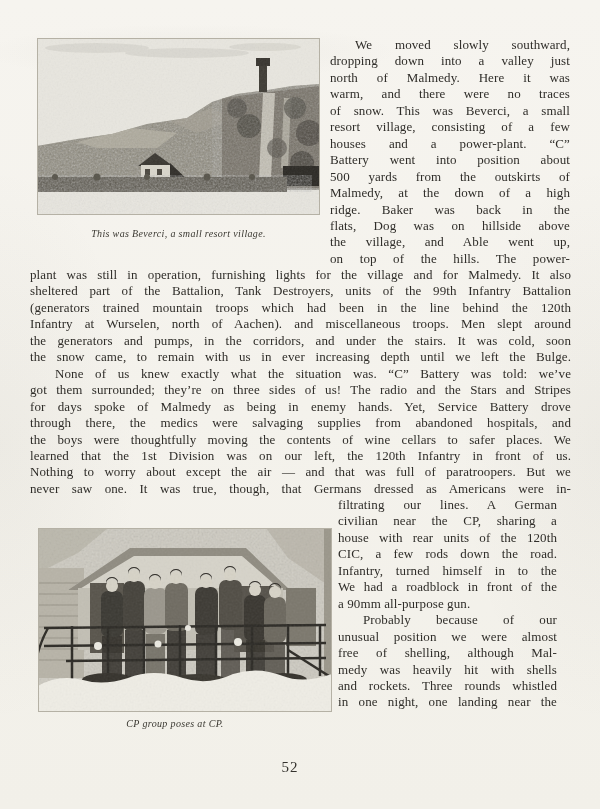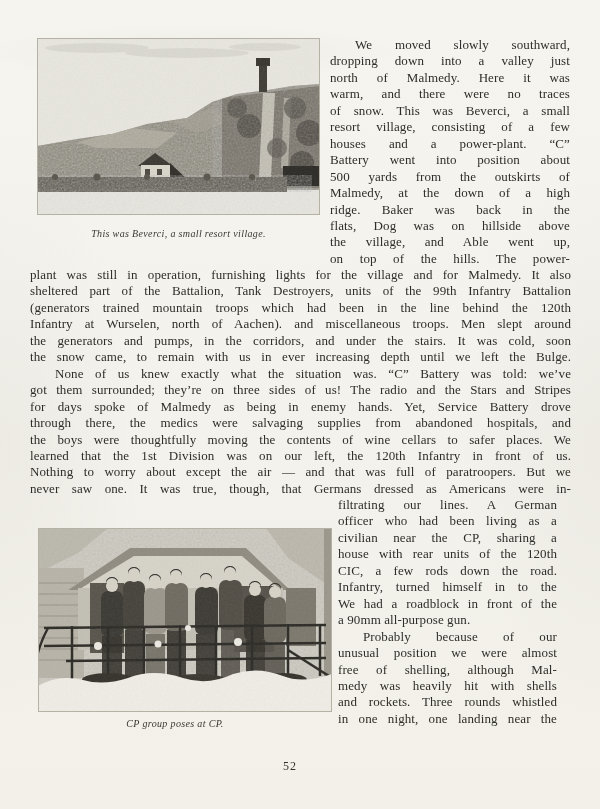--- a/index.html
+++ b/index.html
@@ -26,21 +26,21 @@
   .caption{
     position:absolute;text-align:center;
     font-style:italic;font-size:10px;letter-spacing:.35px;color:#3a3831;
   }
   #cap1{left:37px;top:228px;width:283px;}
   #cap2{left:28px;top:718px;width:294px;}
   #photo1{position:absolute;left:37px;top:38px;}
   #photo2{position:absolute;left:38px;top:528px;}
   #pagenum{
     position:absolute;left:20px;top:759px;width:540px;
-    text-align:center;font-size:12px;letter-spacing:1px;color:#34322d;
+    text-align:center;font-size:15px;letter-spacing:1px;color:#34322d;
   }
 </style>
 </head>
 <body>
 
 <div id="page">
 
   <svg id="photo1" width="283" height="177" viewBox="0 0 283 177" aria-hidden="true">
     <defs>
       <filter id="g1">
@@ -239,21 +239,20 @@
     </g>
     <rect width="294" height="184" filter="url(#g2)" opacity="0.10"></rect>
     <rect x="0.5" y="0.5" width="293" height="183" fill="none" stroke="#b5b1a5" stroke-width="1"></rect>
   </svg>
 
   <div class="caption" id="cap2">CP group poses at CP.</div>
 
   <div id="col2wrap" class="tcol">
     <div>
         <div class="tline">filtrating our lines. A German</div>
-        <div class="tline">officer who had been living as a</div>
         <div class="tline">civilian near the CP, sharing a</div>
         <div class="tline">house with rear units of the 120th</div>
         <div class="tline">CIC, a few rods down the road.</div>
         <div class="tline">Infantry, turned himself in to the</div>
         <div class="tline">We had a roadblock in front of the</div>
         <div class="tline rag">a 90mm all-purpose gun.</div>
       </div>
     <div>
         <div class="tline indent">Probably because of our</div>
         <div class="tline">unusual position we were almost</div>

